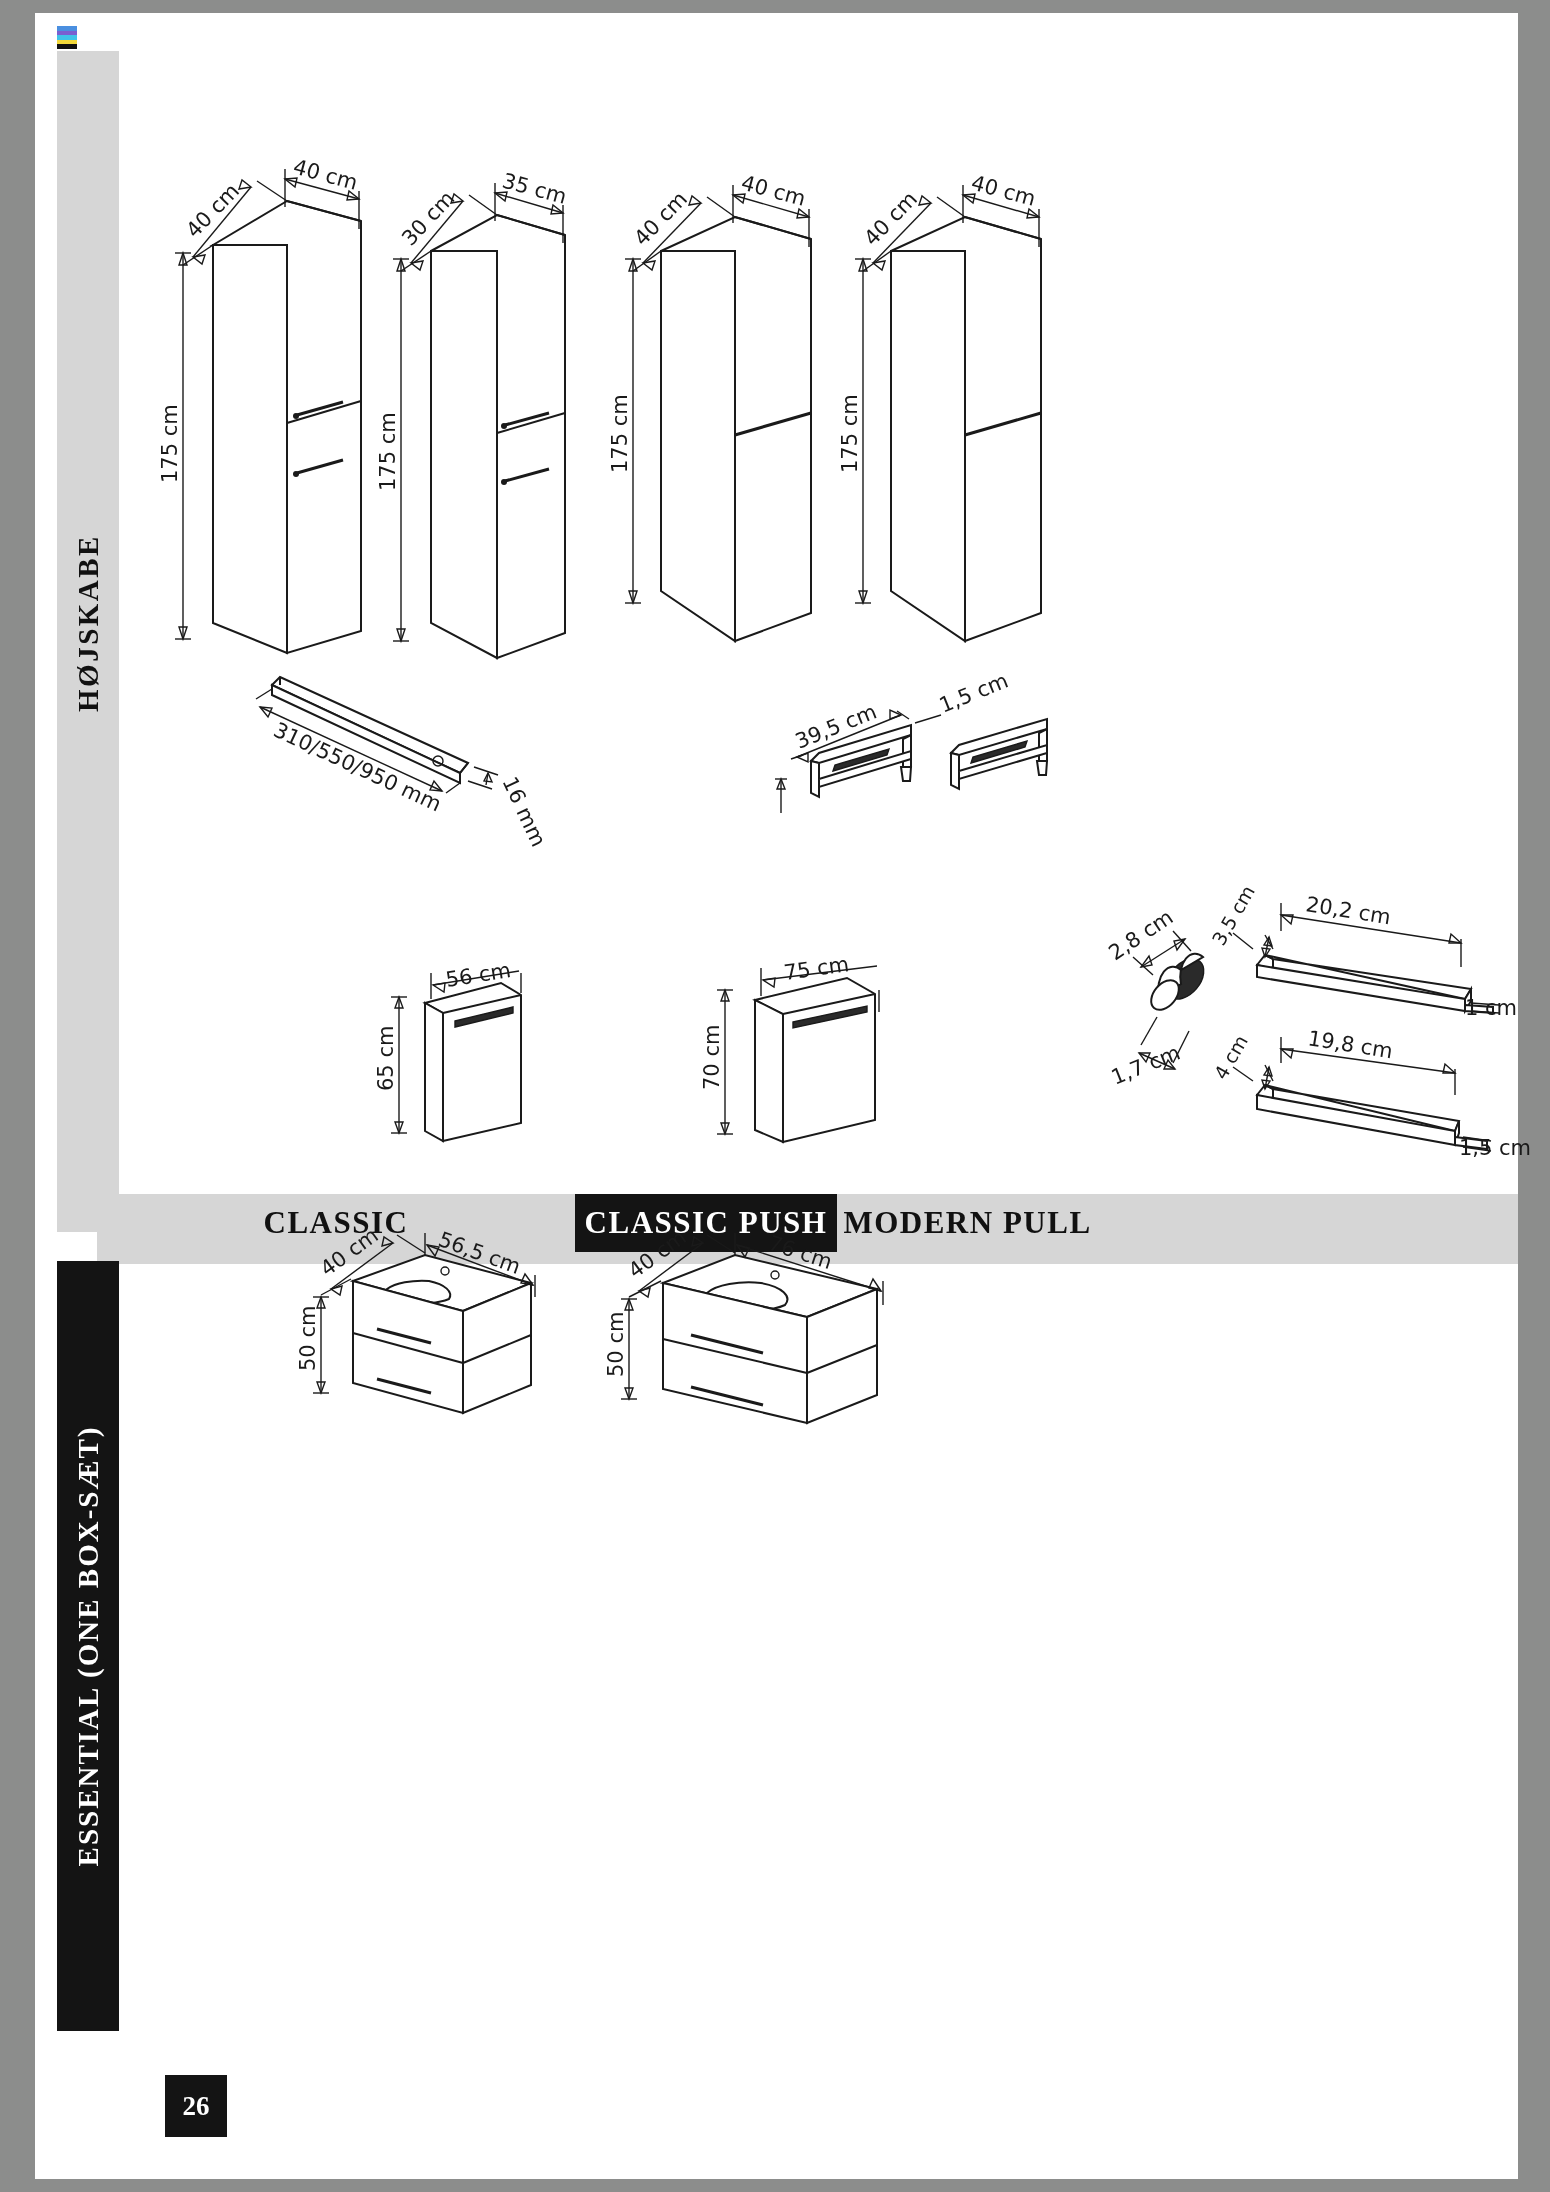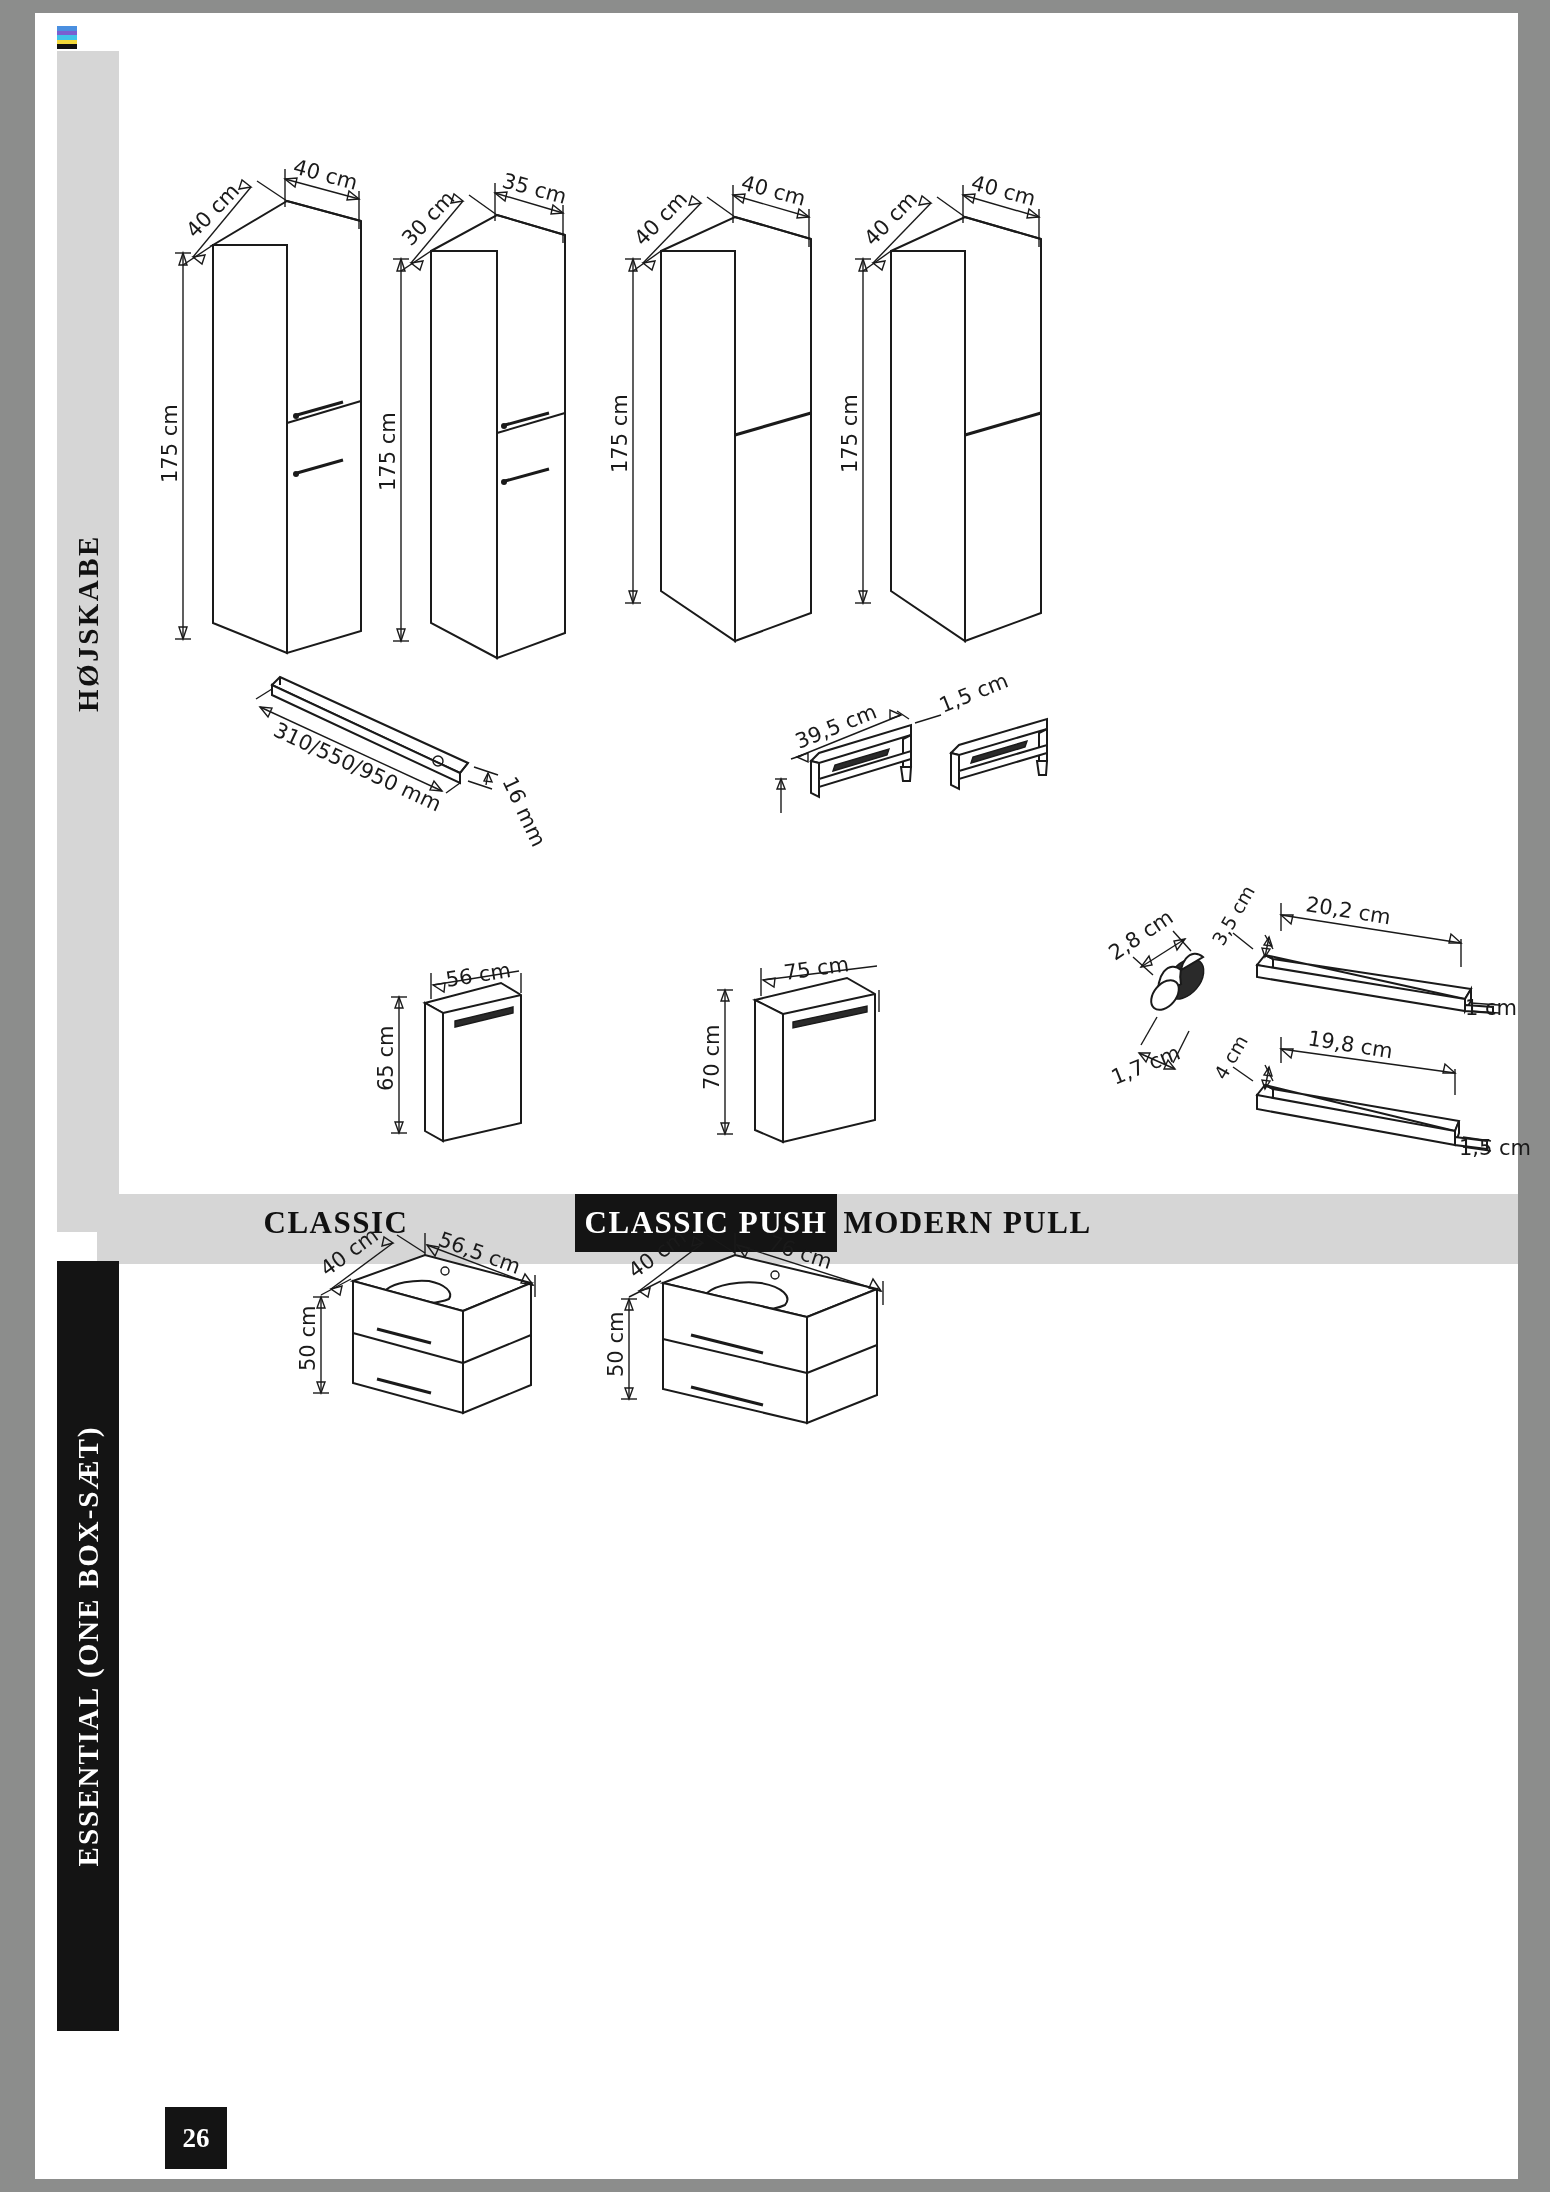--- a/index.html
+++ b/index.html
@@ -75,21 +75,21 @@
     font-size: 29px; font-weight: bold; letter-spacing: 2px;
     color: #ffffff;
   }
 
   
   #pagenum {
     position: absolute; left: 130px; top: 2062px;
     width: 62px; height: 62px;
     background: #141414; color: #ffffff;
     display: flex; align-items: center; justify-content: center;
-    font-size: 27px; font-weight: bold; margin-top: 32px;
+    font-size: 27px; font-weight: bold;
   }
 
   
   .canvas { position: absolute; }
   svg { display: block; overflow: visible; }
   .ln   { fill: none; stroke: #1a1a1a; stroke-width: 2; }
   .lnT  { fill: none; stroke: #1a1a1a; stroke-width: 1.4; }
   .lnH  { fill: none; stroke: #1a1a1a; stroke-width: 3; }
   .face { fill: #ffffff; stroke: #1a1a1a; stroke-width: 2; }
   .dark { fill: #2a2a2a; stroke: #1a1a1a; stroke-width: 1.4; }

